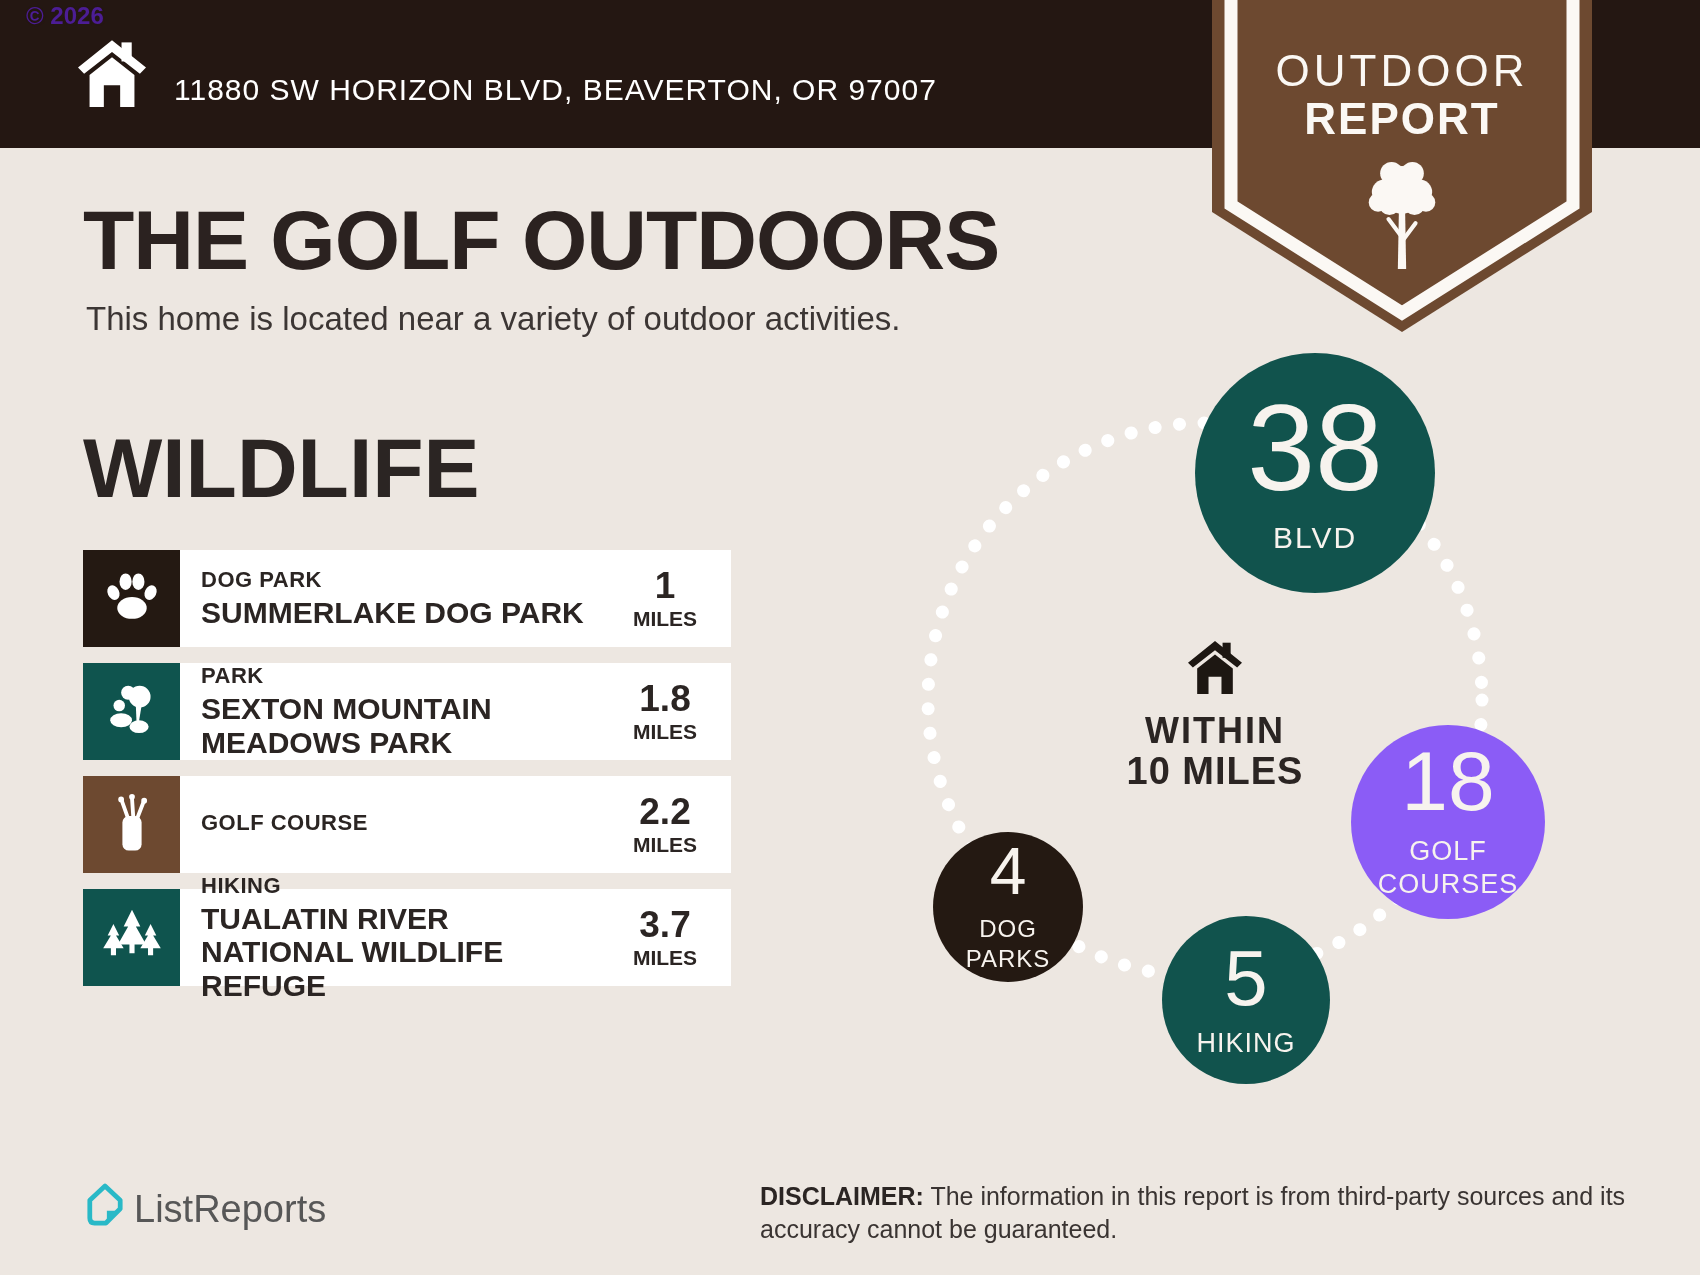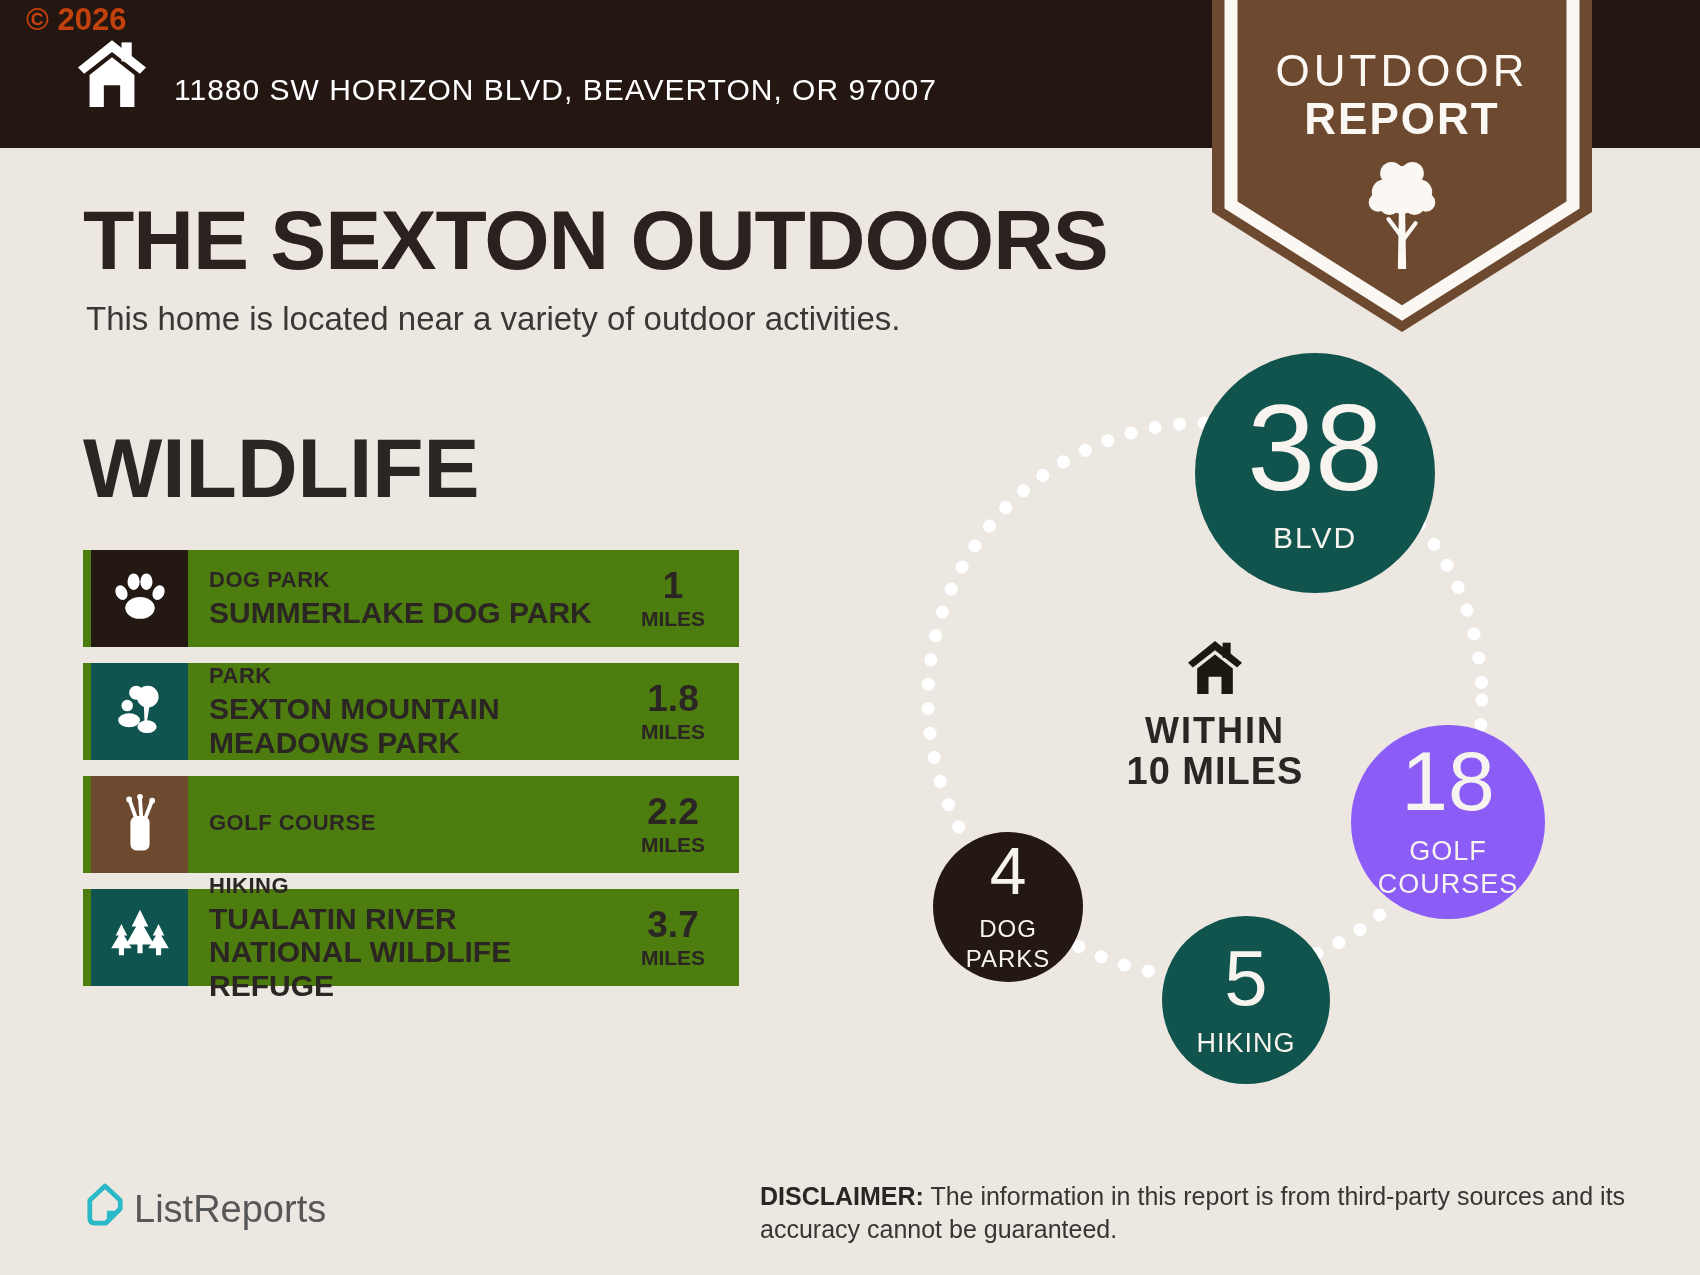--- a/index.html
+++ b/index.html
@@ -6,34 +6,34 @@
   .page {
     position:relative; width:1700px; height:1275px;
     background:#ede7e1; overflow:hidden;
     font-family:"Liberation Sans", sans-serif;
   }
   
   .topbar { position:absolute; left:0; top:0; width:1700px; height:148px; background:#241712; z-index:5; }
   .topbar-home { position:absolute; left:78px; top:33px; width:68px; height:80px; }
   .topbar-address { position:absolute; left:174px; top:0; height:180px; display:flex; align-items:center;
     color:#ffffff; font-size:30px; letter-spacing:1px; }
-  .watermark { position:absolute; left:26px; top:2px; z-index:40; color:#c2410c; font-size:31px; font-weight:bold;
+  .watermark { position:absolute; left:26px; top:2px; z-index:40; color:#4c1d95; font-size:24px; font-weight:bold;
     text-shadow:2px 2px 0 #241712,-1px -1px 0 #241712,1px -1px 0 #241712,-1px 1px 0 #241712; }
   
   .ribbon-svg { position:absolute; left:1212px; top:0; width:380px; height:345px; z-index:20; }
   .ribbon-line { position:absolute; left:1212px; width:380px; text-align:center; z-index:21; color:#fbf8f4; }
   .ribbon-line1 { top:46px; font-size:44px; letter-spacing:4px; }
   .ribbon-line2 { top:94px; font-size:44px; font-weight:bold; letter-spacing:2px; }
   .ribbon-tree { position:absolute; left:1350px; top:156px; width:104px; height:120px; z-index:21; }
   
   .title { position:absolute; left:83px; top:192px; font-size:84px; font-weight:bold; color:#2b2220; letter-spacing:-1px; }
   .subtitle { position:absolute; left:86px; top:300px; font-size:33px; color:#3c3634; }
   .popular-heading { position:absolute; left:83px; top:420px; font-size:84px; font-weight:bold; color:#2b2523; }
   
-  .row { position:absolute; left:83px; width:648px; height:97px; background:#4d7c0f; display:flex;padding-left:8px; }
+  .row { position:absolute; left:83px; width:648px; height:97px; background:#ffffff; display:flex; }
   .row1{top:550px} .row2{top:663px} .row3{top:776px} .row4{top:889px}
   .row-icon { width:97px; height:97px; flex:none; display:flex; align-items:center; justify-content:center; }
   .ic-dark{background:#241912} .ic-teal{background:#0f544e} .ic-brown{background:#6d4930}
   .row-icon svg { width:64px; height:64px; }
   .row-text { flex:1; padding-left:21px; display:flex; flex-direction:column; justify-content:center; }
   .row-cat { font-size:22px; font-weight:bold; color:#2b2523; letter-spacing:0.5px; }
   .row-name { font-size:30px; font-weight:bold; color:#2b2523; line-height:1.12; margin-top:3px; max-width:440px; }
   .row-dist { width:120px; flex:none; display:flex; flex-direction:column; align-items:center; justify-content:center; padding-right:6px; }
   .dist-num { font-size:37px; font-weight:bold; color:#2b2523; line-height:1; }
   .dist-unit { font-size:21px; font-weight:bold; color:#2b2523; margin-top:3px; }
@@ -96,21 +96,21 @@
         <circle cx="38" cy="44" r="10"></circle>
         <circle cx="62" cy="44" r="10"></circle>
       <path d="M47,50 h6 l1,56 h-8 z"></path>
     </g>
     <g stroke="#fbf8f4" stroke-width="4" stroke-linecap="round">
       <line x1="49" y1="74" x2="37" y2="58"></line>
         <line x1="51" y1="78" x2="63" y2="62"></line>
     </g>
   </svg>
 
-  <div class="title">THE SEXTON OUTDOORS</div>
+  <div class="title">THE GOLF OUTDOORS</div>
   <div class="subtitle">This home is located near a variety of outdoor activities.</div>
   <div class="popular-heading">WILDLIFE</div>
 
   <div class="row row1">
     <div class="row-icon ic-dark">
       <svg viewBox="0 0 100 100" fill="#ffffff">
         <ellipse cx="50" cy="64" rx="23" ry="17"></ellipse>
         <ellipse cx="21" cy="40" rx="9" ry="12" transform="rotate(-25 21 40)"></ellipse>
         <ellipse cx="40" cy="23" rx="9.5" ry="13"></ellipse>
         <ellipse cx="60" cy="23" rx="9.5" ry="13"></ellipse>

